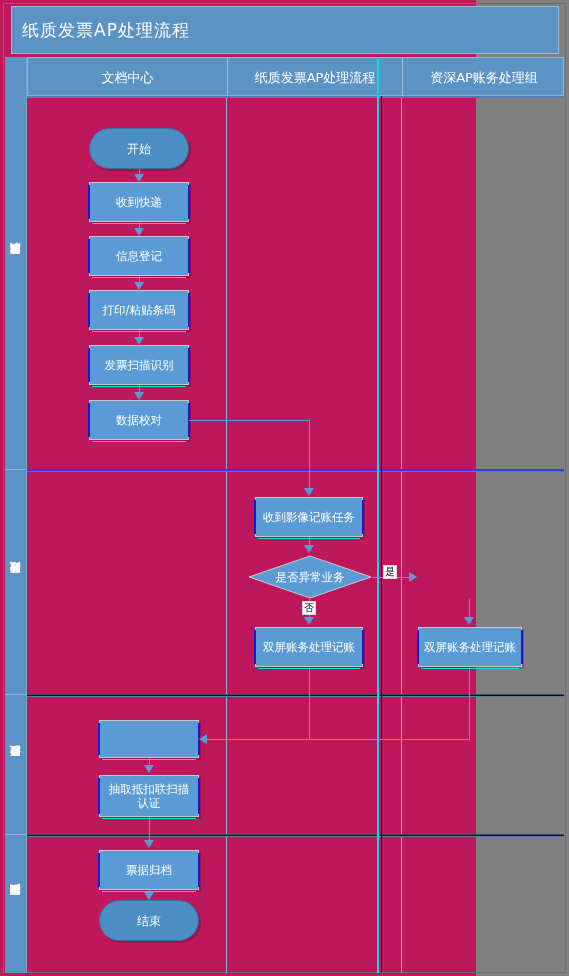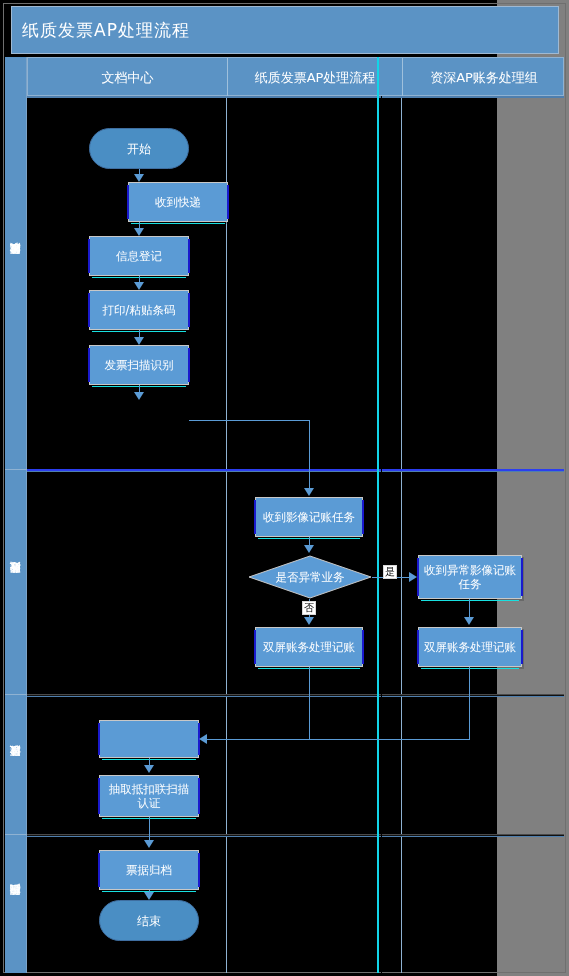--- a/index.html
+++ b/index.html
@@ -3,21 +3,21 @@
 <meta charset="utf-8">
 <style>
   html,body{margin:0;padding:0;}
   body{
     width:569px;height:976px;
     background:#808080;
     font-family:"DejaVu Sans","Liberation Sans",sans-serif;
     overflow:hidden;
     position:relative;
   }
-  #root{position:absolute;left:0;top:0;width:476px;height:976px;background:#000000;padding-left:21px;}
+  #root{position:absolute;left:0;top:0;width:476px;height:976px;background:#be185d;}
 
   
   .page-frame{
     position:absolute;left:3px;top:3px;width:563px;height:970px;
     border:1px solid #6f6f6f;box-sizing:border-box;
   }
 
   
   .title-bar{
     position:absolute;left:11px;top:6px;width:548px;height:48px;
@@ -232,21 +232,21 @@
     <div class="lane-div-black" style="top:778px;"></div>
     <div class="col-sep-cyan" style="left:374px;top:0px;height:916px;"></div>
     <div class="col-sep-black" style="left:378px;top:39px;height:877px;"></div>
 
   </div>
 
   <div class="node terminal" style="left:89px;top:128px;width:100px;height:41px;">
     <span>开始</span>
   </div>
 
-  <div class="node" style="left:89px;top:182px;width:100px;height:40px;margin-left:39px;">
+  <div class="node" style="left:89px;top:182px;width:100px;height:40px;">
     <span class="sel-l"></span>
     <span class="sel-r"></span>
     <span class="sel-b"></span>
     <span>收到快递</span>
   </div>
 
   <div class="node" style="left:89px;top:236px;width:100px;height:40px;">
     <span class="sel-l"></span>
     <span class="sel-r"></span>
     <span class="sel-b"></span>
@@ -260,20 +260,26 @@
     <span>打印/粘贴条码</span>
   </div>
 
   <div class="node" style="left:89px;top:345px;width:100px;height:40px;">
     <span class="sel-l"></span>
     <span class="sel-r"></span>
     <span class="sel-b"></span>
     <span>发票扫描识别</span>
   </div>
 
+  <div class="node" style="left:89px;top:400px;width:100px;height:40px;">
+    <span class="sel-l"></span>
+    <span class="sel-r"></span>
+    <span class="sel-b"></span>
+    <span>数据校对</span>
+  </div>
 
   <div class="node" style="left:255px;top:497px;width:108px;height:40px;">
     <span class="sel-l"></span>
     <span class="sel-r"></span>
     <span class="sel-b"></span>
     <span>收到影像记账任务</span>
   </div>
 
   <div class="diamond-wrap" style="left:248px;top:555px;width:124px;height:44px;">
     <svg class="diamond-shape" viewBox="0 0 124 44" preserveAspectRatio="none">
@@ -282,26 +288,20 @@
     <div class="diamond-label">是否异常业务</div>
   </div>
 
   <div class="node" style="left:255px;top:627px;width:108px;height:40px;">
     <span class="sel-l"></span>
     <span class="sel-r"></span>
     <span class="sel-b"></span>
     <span>双屏账务处理记账</span>
   </div>
 
-  <div class="node" style="left:418px;top:555px;width:104px;height:44px;">
-    <span class="sel-l"></span>
-    <span class="sel-r"></span>
-    <span class="sel-b"></span>
-    <span>收到异常影像记账任务</span>
-  </div>
 
   <div class="node" style="left:418px;top:627px;width:104px;height:40px;">
     <span class="sel-l"></span>
     <span class="sel-r"></span>
     <span class="sel-b"></span>
     <span>双屏账务处理记账</span>
   </div>
 
   <div class="node" style="left:99px;top:720px;width:100px;height:38px;">
     <span class="sel-l"></span>

